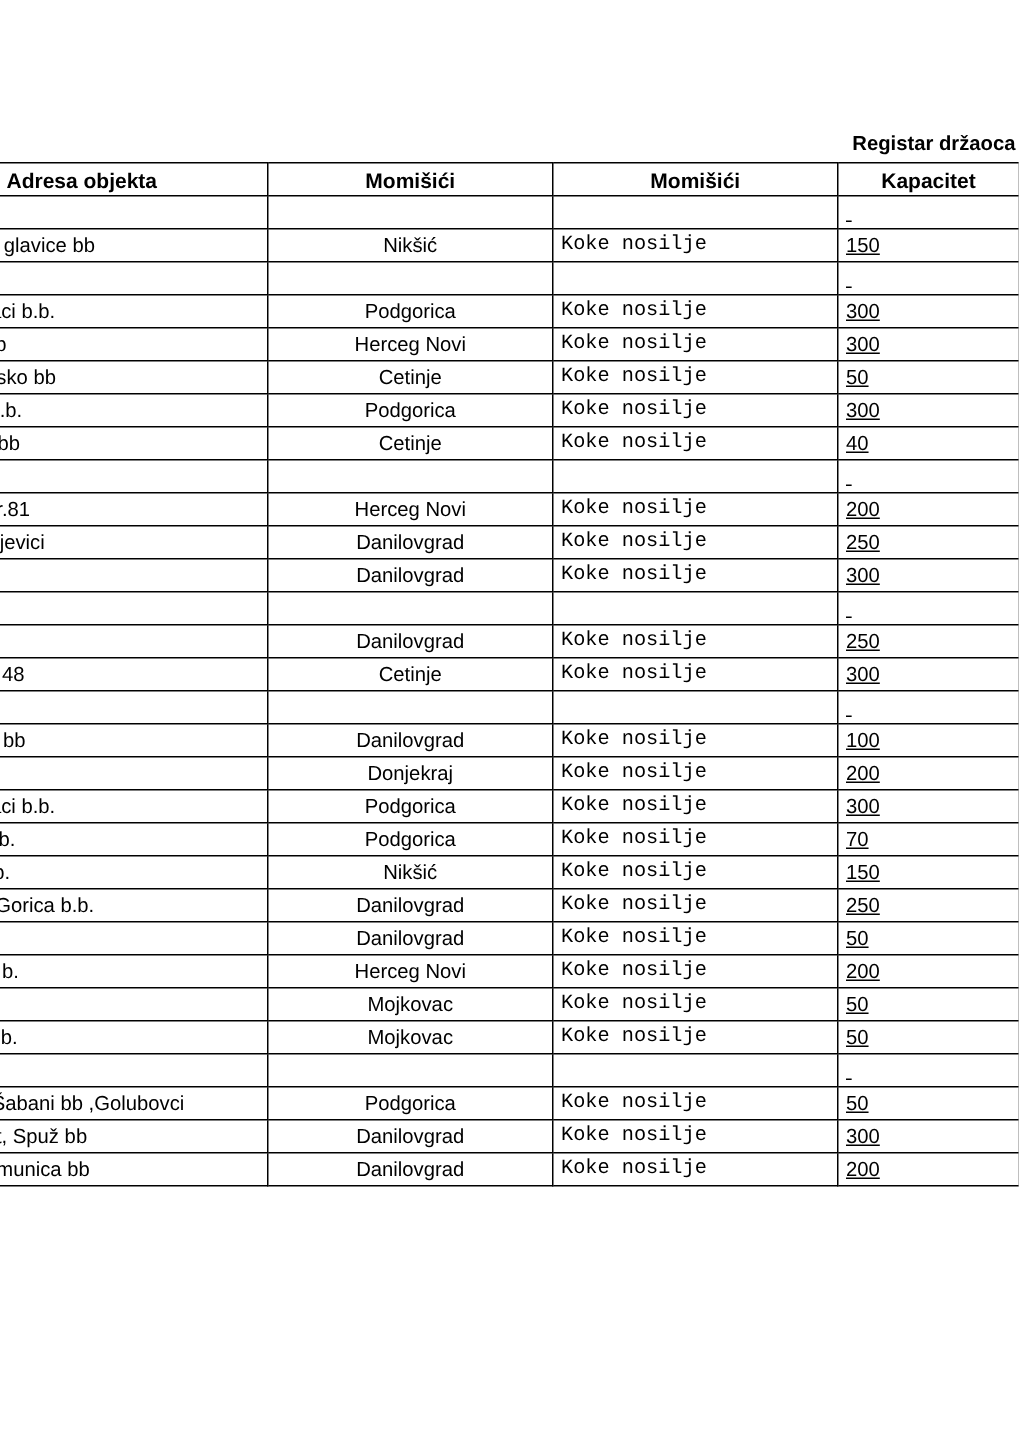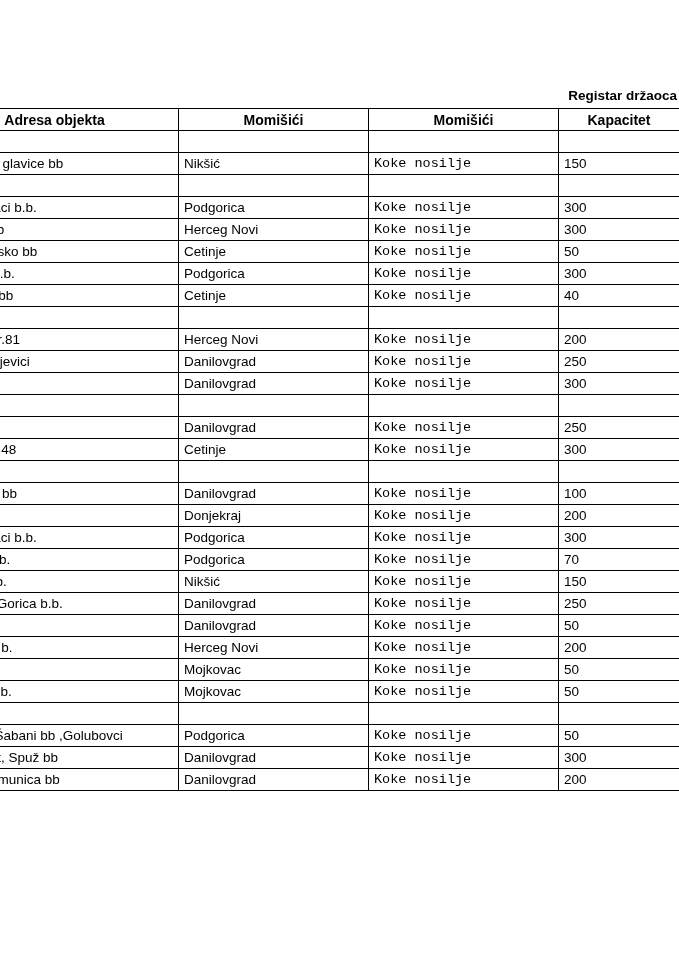--- a/index.html
+++ b/index.html
@@ -60,23 +60,23 @@
     font-size: 14px;
   }
   col.c-adresa { width: 248px; }
   col.c-opstina { width: 190px; }
   col.c-zivotinje { width: 190px; }
   col.c-kapacitet { width: 121px; }
   tr.spacer td {
     height: 22px;
   }
   td.adresa { text-align: left; }
-  td.opstina { text-align: left; }
+  td.opstina { text-align: center; }
   td.zivotinje { text-align: left; font-family: Liberation Mono, monospace; }
-  td.kapacitet { text-align: left; }
+  td.kapacitet { text-align: left; text-decoration: underline; }
 </style>
 </head>
 <body>
 
 <div class="page">
 
   <div class="doc-title">Registar držaoca</div>
 
   <div class="table-wrap">
     <table class="reg">

